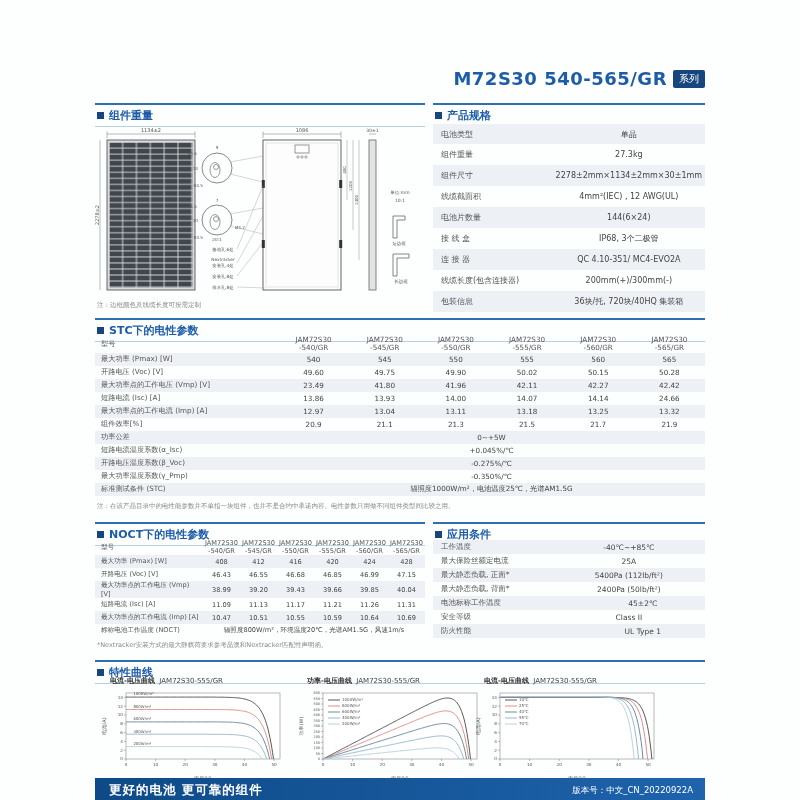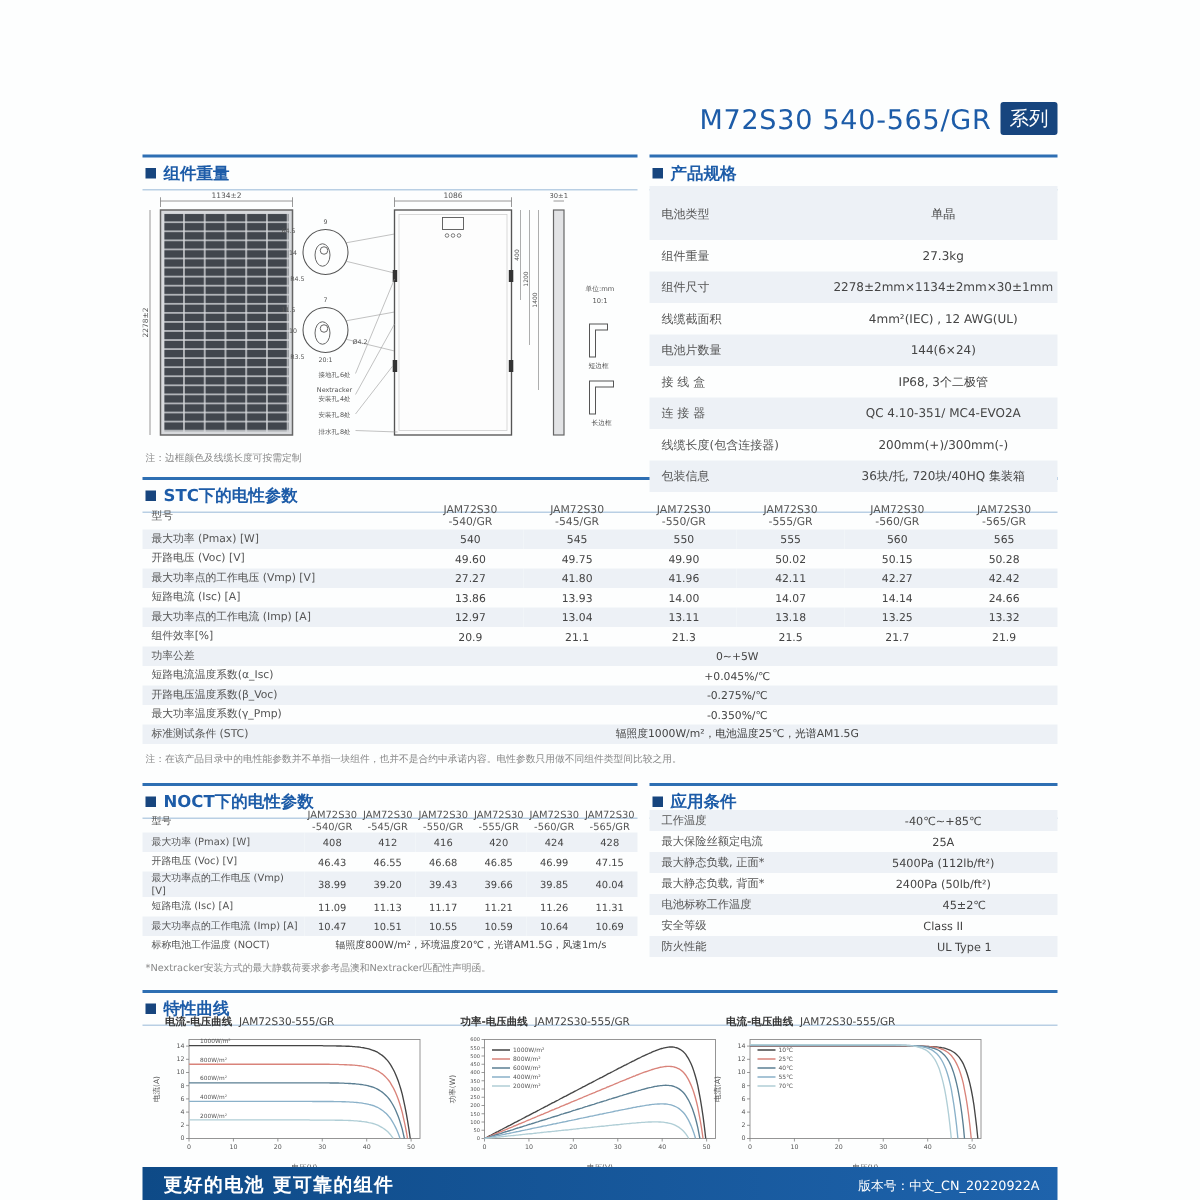--- a/index.html
+++ b/index.html
@@ -1,21 +1,21 @@
 <!DOCTYPE html>
 <html><head>
 <meta charset="utf-8">
 <style>
   html,body{margin:0;padding:0;background:#ffffff;}
   *{box-sizing:border-box;font-family:"DejaVu Sans",sans-serif;}
   .page{position:relative;width:800px;height:800px;background:#fdfefe;overflow:hidden;}
 
   .title-row{position:absolute;left:95px;top:68px;width:610px;text-align:right;}
-  .title{font-size:18px;font-weight:normal;color:#1d5ca8;letter-spacing:.5px;}
-  .badge{display:inline-block;background:#17457e;color:#fff;font-size:13px;padding:2px 6px;border-radius:2px;margin-left:6px;vertical-align:3px;text-align:right;}
+  .title{font-size:18px;font-weight:bold;color:#1d5ca8;letter-spacing:.5px;}
+  .badge{display:inline-block;background:#17457e;color:#fff;font-size:10px;padding:2px 6px;border-radius:2px;margin-left:6px;vertical-align:3px;text-align:right;}
 
   .sec{position:absolute;border-top:2px solid #2e6fb3;border-bottom:1px solid #b9cfe4;padding:3px 0 3px 2px;display:flex;align-items:center;gap:5px;}
   .sec .bullet{width:7px;height:7px;background:#17457e;display:inline-block;}
   .sec .t{font-size:11px;font-weight:bold;color:#1d5ca8;}
 
   
   .pairs{position:absolute;}
   .prow{display:flex;align-items:center;}
   .prow.alt{background:#edf1f6;}
   .prow .l{width:44%;padding-left:8px;color:#555;}
@@ -156,21 +156,21 @@
 
       <path d="M298 92 h12 v4 h-8 v18 h-4 z" fill="none" stroke="#555" stroke-width="0.7"></path>
       <text x="304" y="121" font-size="4.5" text-anchor="middle" fill="#444">短边框</text>
       <path d="M298 130 h16 v4 h-12 v18 h-4 z" fill="none" stroke="#555" stroke-width="0.7"></path>
       <text x="306" y="159" font-size="4.5" text-anchor="middle" fill="#444">长边框</text>
     </svg>
   </div>
   <div class="note" style="left:97px;top:301px;width:330px;">注：边框颜色及线缆长度可按需定制</div>
 
   <div class="pairs" id="spec-table" style="left:433px;top:124px;width:272px;font-size:8px;">
-      <div class="prow alt" style="height: 36px;">
+      <div class="prow alt" style="height: 20px;">
         <span class="l">电池类型</span>
         <span class="v">单晶</span>
       </div>
       <div class="prow" style="height: 21px;">
         <span class="l">组件重量</span>
         <span class="v">27.3kg</span>
       </div>
       <div class="prow alt" style="height: 21px;">
         <span class="l">组件尺寸</span>
         <span class="v">2278±2mm×1134±2mm×30±1mm</span>
@@ -244,21 +244,21 @@
             <td class="lab">开路电压 (Voc) [V]</td>
             <td class="val">49.60</td>
             <td class="val">49.75</td>
             <td class="val">49.90</td>
             <td class="val">50.02</td>
             <td class="val">50.15</td>
             <td class="val">50.28</td>
           </tr>
           <tr class="alt" style="height: 13px;">
             <td class="lab">最大功率点的工作电压 (Vmp) [V]</td>
-            <td class="val">27.27</td>
+            <td class="val">23.49</td>
             <td class="val">41.80</td>
             <td class="val">41.96</td>
             <td class="val">42.11</td>
             <td class="val">42.27</td>
             <td class="val">42.42</td>
           </tr>
           <tr style="height: 13px;">
             <td class="lab">短路电流 (Isc) [A]</td>
             <td class="val">13.86</td>
             <td class="val">13.93</td>

